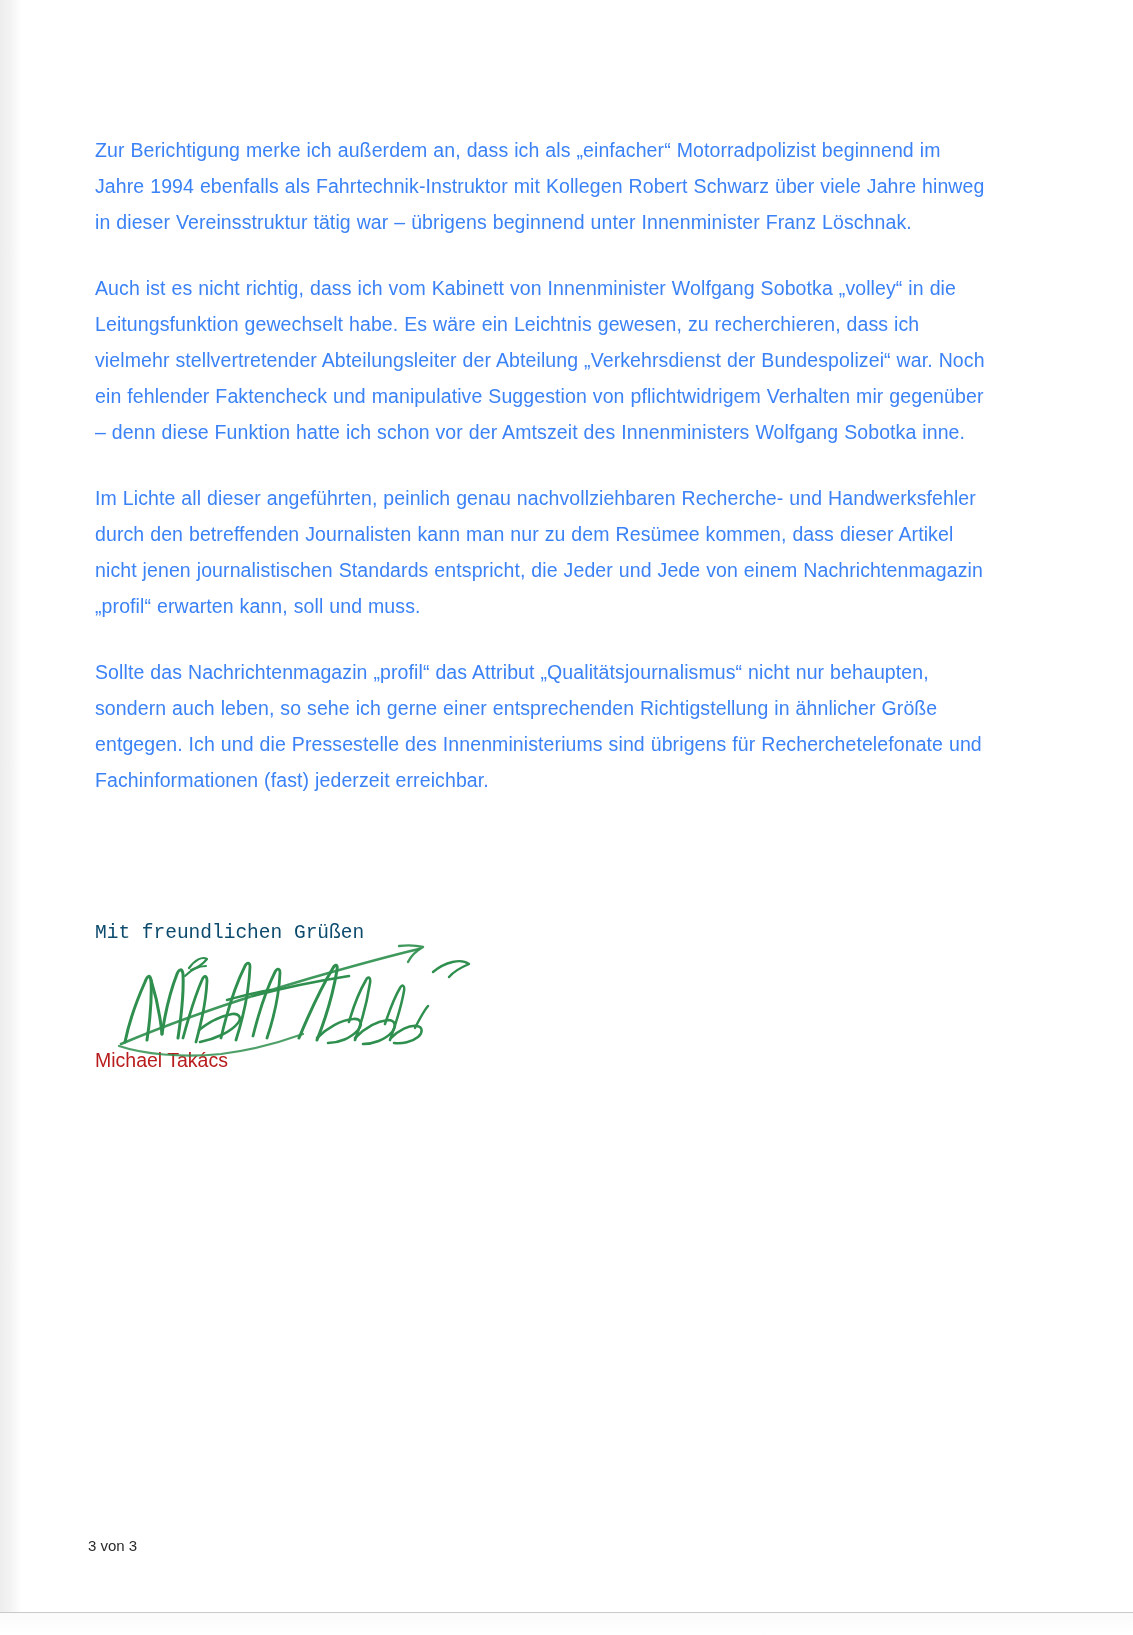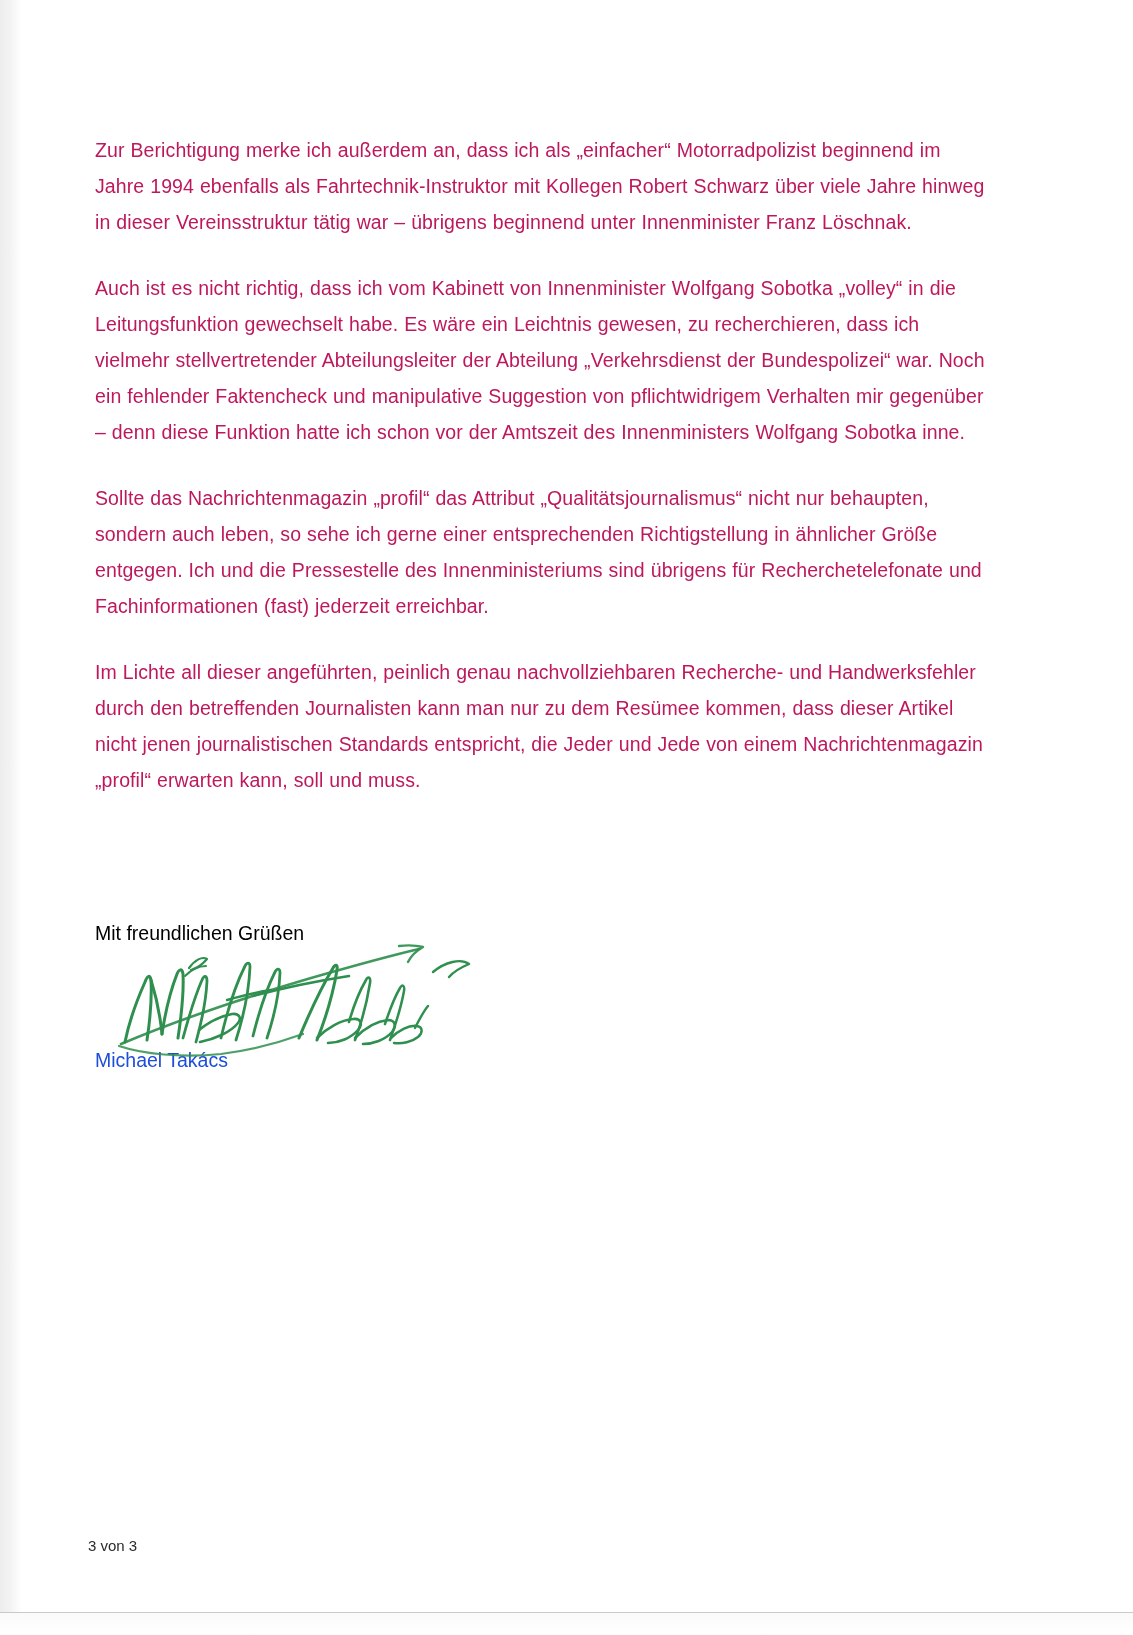--- a/index.html
+++ b/index.html
@@ -50,56 +50,57 @@
     position: absolute;
     left: 95px;
     top: 132px;
     width: 900px;
   }
 
   p.body-par {
     margin: 0 0 30px 0;
     font-size: 19.5px;
     line-height: 36px;
-    color: #be185d;
+    color: #3b82f6;
     text-align: left;
     letter-spacing: 0.1px;
     word-spacing: 0.4px;
   }
 
   
   .sig-block {
     position: absolute;
     left: 95px;
     top: 918px;
     width: 520px;
   }
   .closing {
     font-size: 19.5px;
     line-height: 30px;
-    color: #000000;
+    color: #0c4a6e;
     margin: 0;
+    font-family: Liberation Mono, monospace;
   }
   .sig-wrap {
     position: relative;
     height: 118px;
     margin-top: -22px;
     margin-left: 8px;
     width: 420px;
   }
   .sig-wrap svg {
     position: absolute;
     left: 0;
     top: 0;
     overflow: visible;
   }
   .sig-name {
     font-size: 19.5px;
     line-height: 28px;
-    color: #1d4ed8;
+    color: #b91c1c;
     margin: 0;
     padding-top: 2px;
   }
   .sig-title {
     font-size: 19.5px;
     line-height: 28px;
     color: #1d1d1f;
     margin: 0;
     padding-top: 38px;
   }
@@ -116,22 +117,22 @@
 </head>
 <body>
 
 <div class="page">
 
   <div class="scan-edge-left"></div>
 
   <div class="content">
     <p class="body-par">Zur Berichtigung merke ich außerdem an, dass ich als „einfacher“ Motorradpolizist beginnend im Jahre 1994 ebenfalls als Fahrtechnik-Instruktor mit Kollegen Robert Schwarz über viele Jahre hinweg in dieser Vereinsstruktur tätig war – übrigens beginnend unter Innenminister Franz Löschnak.</p>
     <p class="body-par">Auch ist es nicht richtig, dass ich vom Kabinett von Innenminister Wolfgang Sobotka „volley“ in die Leitungsfunktion gewechselt habe. Es wäre ein Leichtnis gewesen, zu recherchieren, dass ich vielmehr stellvertretender Abteilungsleiter der Abteilung „Verkehrsdienst der Bundespolizei“ war. Noch ein fehlender Faktencheck und manipulative Suggestion von pflichtwidrigem Verhalten mir gegenüber – denn diese Funktion hatte ich schon vor der Amtszeit des Innenministers Wolfgang Sobotka inne.</p>
+    <p class="body-par">Im Lichte all dieser angeführten, peinlich genau nachvollziehbaren Recherche- und Handwerksfehler durch den betreffenden Journalisten kann man nur zu dem Resümee kommen, dass dieser Artikel nicht jenen journalistischen Standards entspricht, die Jeder und Jede von einem Nachrichtenmagazin „profil“ erwarten kann, soll und muss.</p>
     <p class="body-par">Sollte das Nachrichtenmagazin „profil“ das Attribut „Qualitätsjournalismus“ nicht nur behaupten, sondern auch leben, so sehe ich gerne einer entsprechenden Richtigstellung in ähnlicher Größe entgegen. Ich und die Pressestelle des Innenministeriums sind übrigens für Recherchetelefonate und Fachinformationen (fast) jederzeit erreichbar.</p>
-    <p class="body-par">Im Lichte all dieser angeführten, peinlich genau nachvollziehbaren Recherche- und Handwerksfehler durch den betreffenden Journalisten kann man nur zu dem Resümee kommen, dass dieser Artikel nicht jenen journalistischen Standards entspricht, die Jeder und Jede von einem Nachrichtenmagazin „profil“ erwarten kann, soll und muss.</p>
   </div>
 
   <div class="sig-block">
     <p class="closing">Mit freundlichen Grüßen</p>
 
     <div class="sig-wrap">
       <svg width="420" height="140" viewBox="0 0 420 140" fill="none" xmlns="http://www.w3.org/2000/svg" aria-hidden="true">
         <g stroke="#2f8f4e" fill="none" stroke-linecap="round" stroke-linejoin="round">
 
           <path d="M18 118 C70 96 140 72 208 52 C250 40 286 30 316 23" stroke-width="2.6" opacity="0.92"></path>

